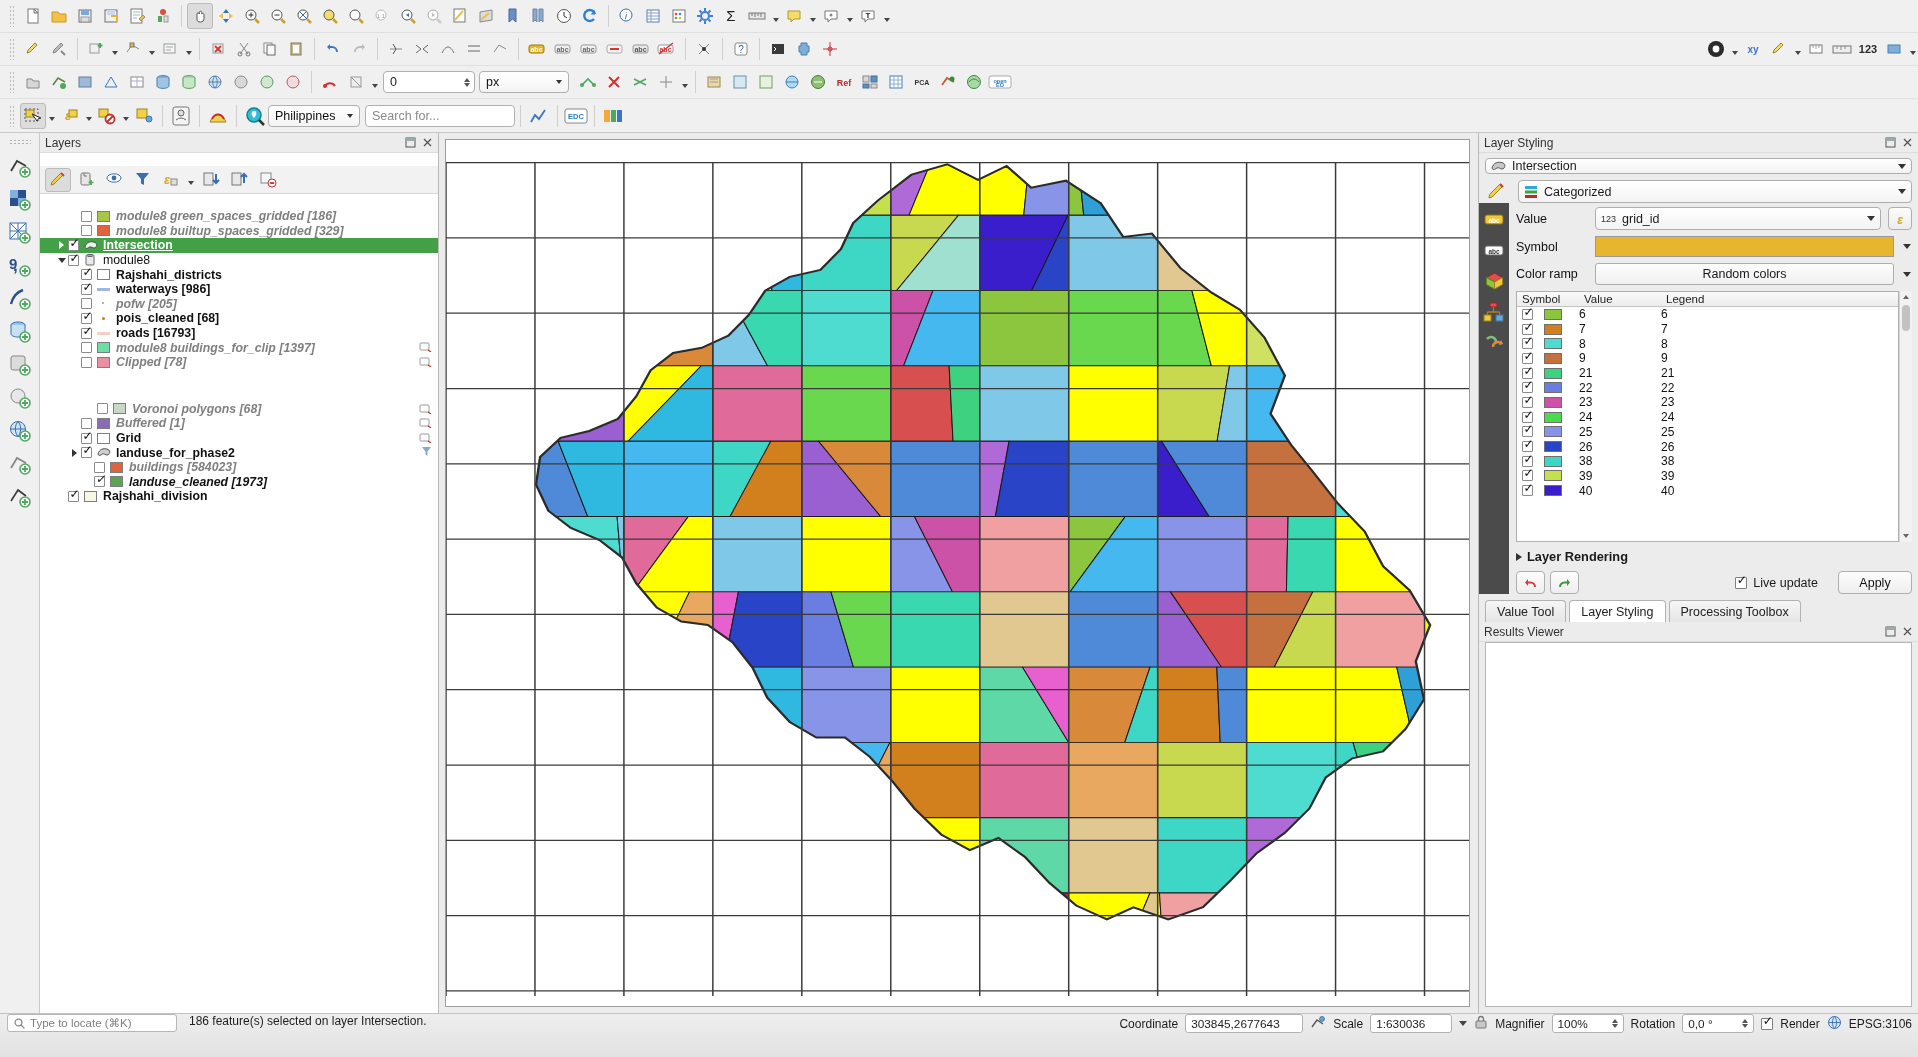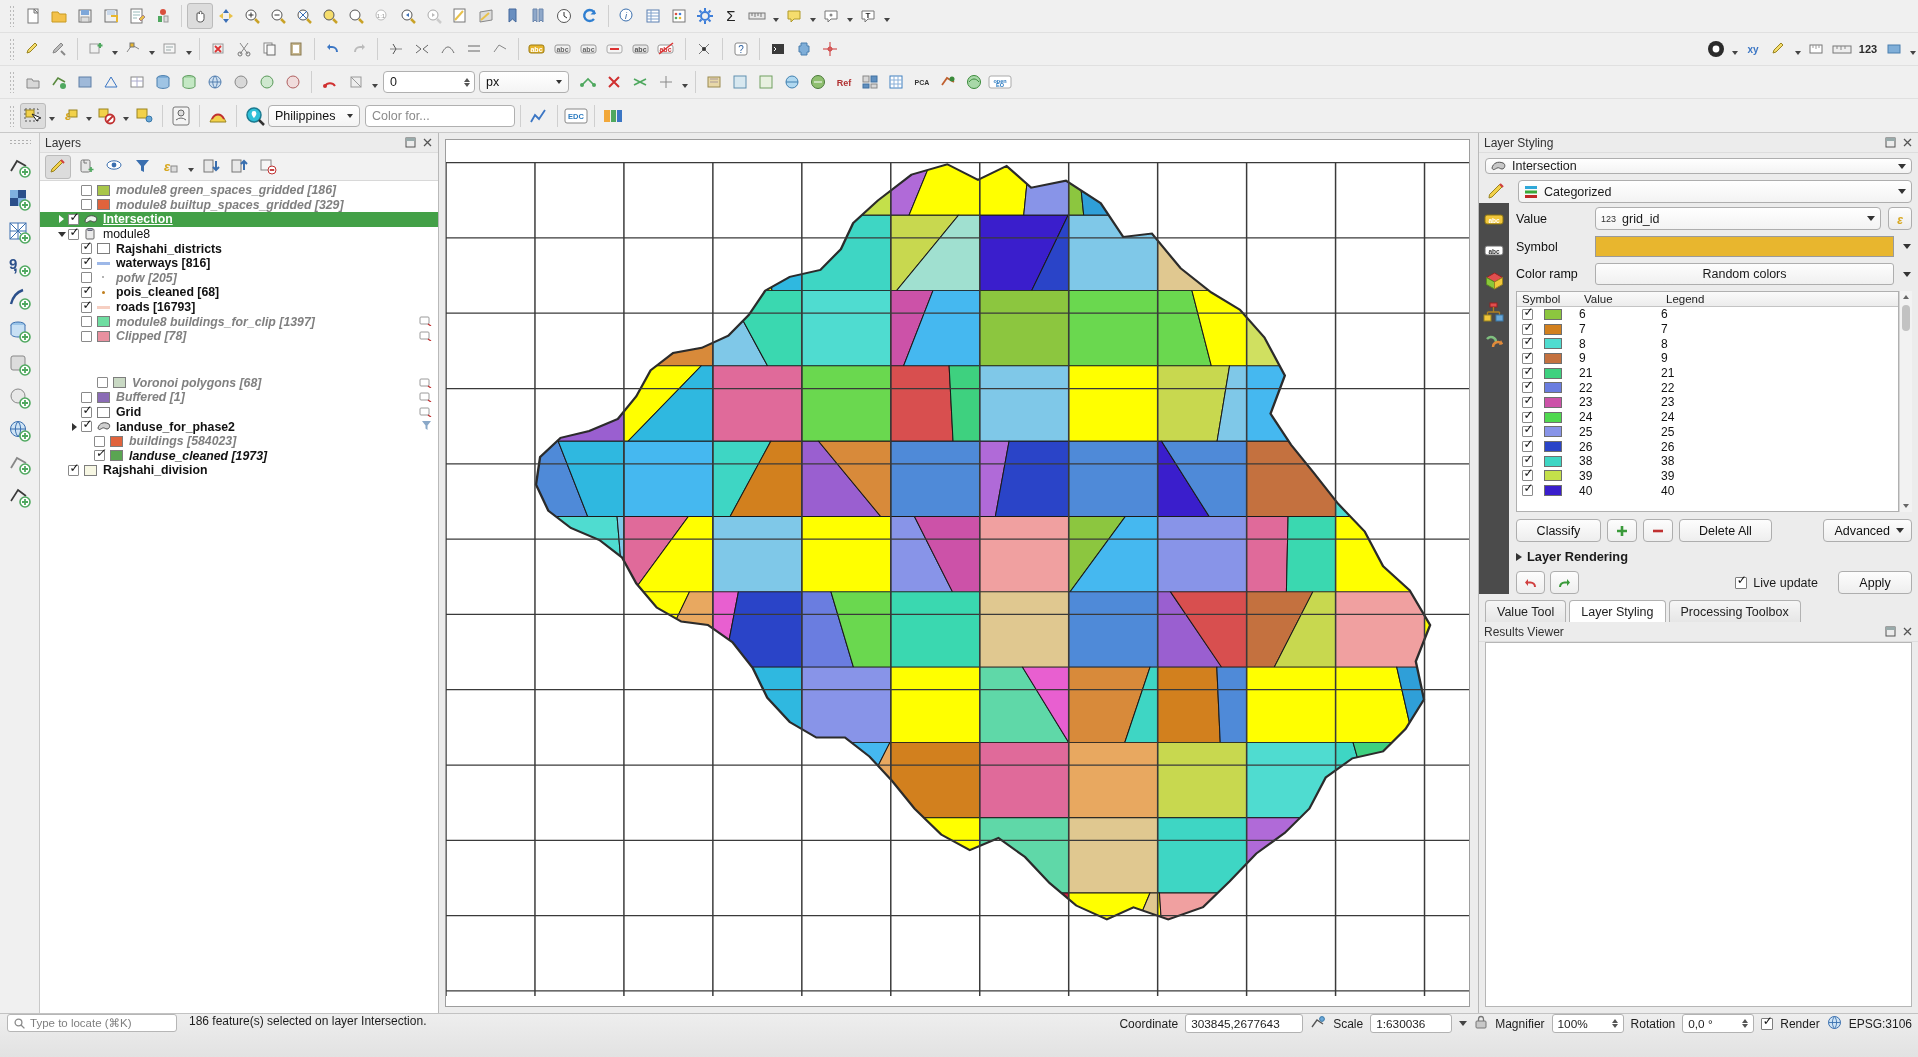--- a/index.html
+++ b/index.html
@@ -79,21 +79,21 @@
   
   .vtool { width:40px; background:#f0f0f0; border-right:1px solid #c9c9c9;
     display:flex; flex-direction:column; align-items:center; padding-top:6px; gap:3px; flex:none; }
   .vtool .grip2 { width:22px; height:7px; margin-bottom:3px;
     background-image:radial-gradient(#b0b0b0 38%, transparent 40%); background-size:4px 3px; }
   .vbtn { width:30px; height:30px; display:flex; align-items:center; justify-content:center;
     position:relative; border-radius:3px; }
 
   
   .layers { width:399px; background:#fff; display:flex; flex-direction:column;
-    border-right:1px solid #b9b9b9; flex:none; }
+    border-right:1px solid #b9b9b9; flex:none;gap:13px; }
   .panel-head { height:20px; background:#ececec; display:flex; align-items:center;
     padding:0 5px; font-size:12px; color:#333; border-bottom:1px solid #ddd; flex:none; }
   .panel-head .t { flex:1; }
   .pbtns { display:flex; gap:5px; }
   .pbtn { width:12px; height:12px; display:flex; align-items:center; justify-content:center;
     font-size:10px; color:#555; }
   .layer-toolbar { height:28px; background:#f2f2f2; display:flex; align-items:center;
     padding-left:5px; border-bottom:1px solid #d8d8d8; gap:2px; flex:none; }
   .ltbtn { width:26px; height:24px; display:flex; align-items:center; justify-content:center; border-radius:3px; }
   .ltbtn.pressed { background:#dcdcdc; border:1px solid #bbb; }
@@ -843,21 +843,21 @@
           <svg width="22" height="22">
             <circle cx="10" cy="10" r="7" fill="#2fc0d8" stroke="#1a7a90" stroke-width="1.5"></circle>
             <path d="M10 6a2.4 2.4 0 00-2.4 2.4c0 1.8 2.4 4.6 2.4 4.6s2.4-2.8 2.4-4.6A2.4 2.4 0 0010 6z" fill="#fff"></path>
             <path d="M15 15l5 5" stroke="#333" stroke-width="2.5"></path>
           </svg>
         </div>
       <div class="combo" style="width:92px; margin-left:0;">
         <span class="cv">Philippines</span>
         <span class="ca"></span>
       </div>
-      <div class="txtin ph" style="width:150px; margin-left:5px;">Color for...</div>
+      <div class="txtin ph" style="width:150px; margin-left:5px;">Search for...</div>
       <div class="sep"></div>
       <div class="tbtn">
           <svg width="22" height="20">
             <path d="M3 16l4-7 4 4 6-9" fill="none" stroke="#3b76c4" stroke-width="1.8"></path>
           </svg>
         </div>
       <div class="sep"></div>
       <div class="tbtn">
           <svg width="24" height="20">
             <rect x="1" y="3" width="22" height="14" rx="2" fill="#fff" stroke="#888"></rect>
@@ -1074,21 +1074,21 @@
           <div class="lrow" style="padding-left: 28px;">
             <span class="expander"></span>
             <span class="cb on"></span>
             <span class="swatch" style="background: rgb(255, 255, 255);"></span>
             <span class="lname b">Rajshahi_districts</span>
           </div>
           <div class="lrow" style="padding-left: 28px;">
             <span class="expander"></span>
             <span class="cb on"></span>
             <span class="swatch line" style="border-top-color: rgb(157, 184, 232);"></span>
-            <span class="lname b">waterways [816]</span>
+            <span class="lname b">waterways [986]</span>
           </div>
           <div class="lrow" style="padding-left: 28px;">
             <span class="expander"></span>
             <span class="cb"></span>
             <span class="swatch dot grey"></span>
             <span class="lname i">pofw [205]</span>
           </div>
           <div class="lrow" style="padding-left: 28px;">
             <span class="expander"></span>
             <span class="cb on"></span>
@@ -1697,39 +1697,20 @@
               <div class="ar" style="top:0">
                 <span style="border-left:3.5px solid transparent;border-right:3.5px solid transparent;border-bottom:4.5px solid #666;"></span>
               </div>
               <div class="thumb" style="top:14px;"></div>
               <div class="ar" style="bottom:0">
                 <span style="border-left:3.5px solid transparent;border-right:3.5px solid transparent;border-top:4.5px solid #666;"></span>
               </div>
             </div>
           </div>
 
-          <div class="btnrow">
-            <div class="btn" style="width:85px;">Classify</div>
-            <div class="btn sq">
-              <svg width="14" height="14">
-                  <path d="M7 2v10M2 7h10" stroke="#3a9a3a" stroke-width="2.6"></path>
-                </svg>
-            </div>
-            <div class="btn sq">
-              <svg width="14" height="14">
-                  <path d="M2 7h10" stroke="#c03030" stroke-width="2.6"></path>
-                </svg>
-            </div>
-            <div class="btn" style="width:93px;">Delete All</div>
-            <div style="flex:1"></div>
-            <div class="btn" style="padding:0 7px 0 10px; gap:6px;">
-              <span>Advanced</span>
-              <span style="border-left:4px solid transparent;border-right:4px solid transparent;border-top:5px solid #333;"></span>
-            </div>
-          </div>
 
           <div class="lr-row">
             <span class="ar"></span>
             <span>Layer Rendering</span>
           </div>
 
           <div class="applyrow">
             <div class="undoredo">
               <div class="btn sq" style="padding:0 6px;">
                 <svg width="15" height="14">

